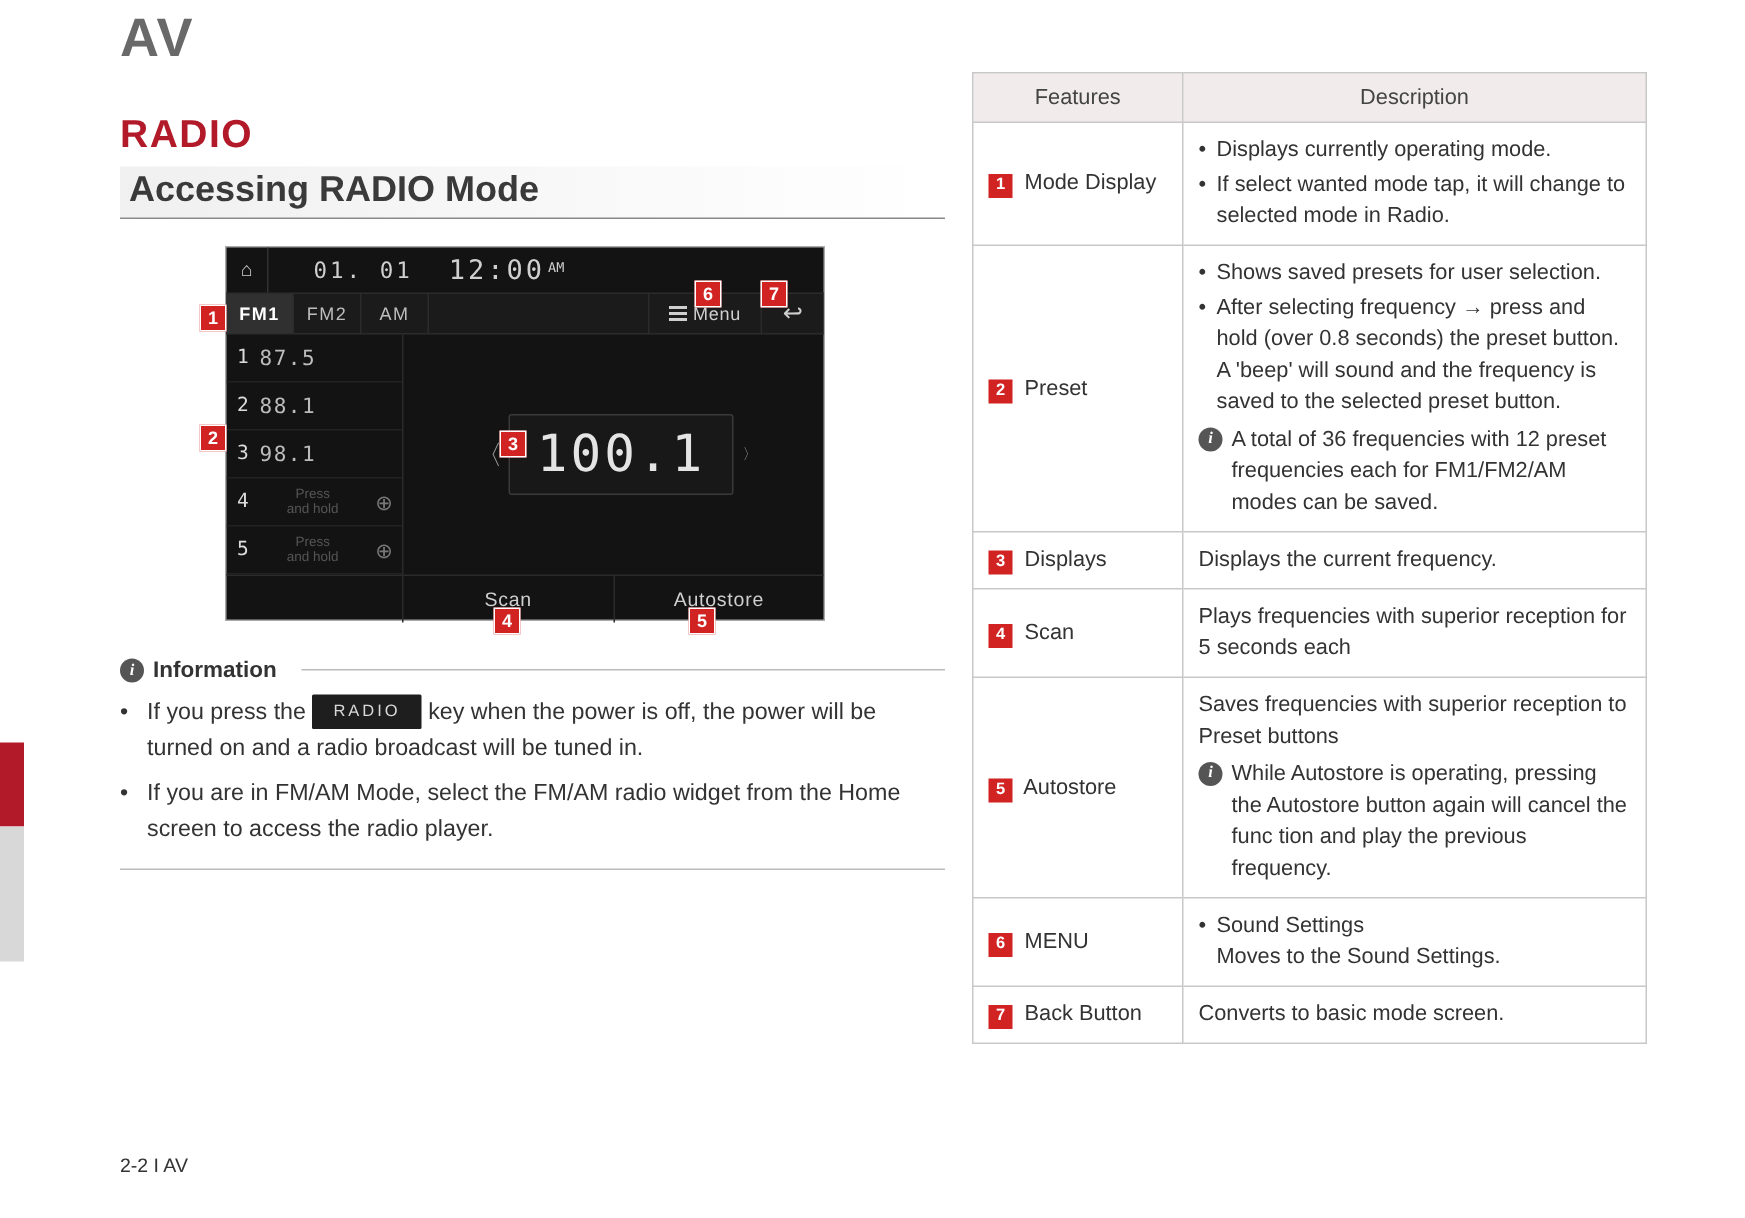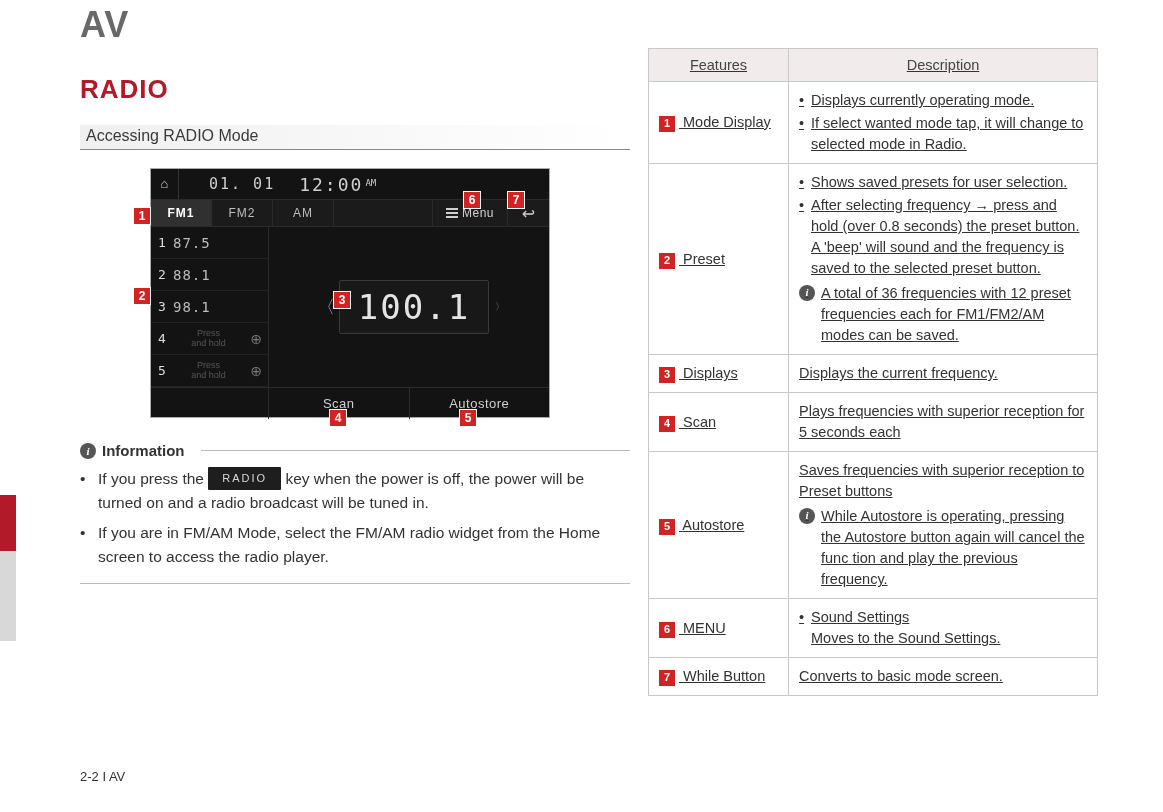--- a/index.html
+++ b/index.html
@@ -17,24 +17,24 @@
   }
   .av-title {
     font-size: 36px; font-weight: 600; color: #696969; letter-spacing: 1px;
     margin-top: 4px;
   }
   .radio-title {
     font-size: 26px; font-weight: 700; color: #b21a2a; letter-spacing: 1px;
     margin-top: 28px;
   }
   .section-subtitle {
-    font-size: 16px; font-weight: 400; color: #3a3a3a;
+    font-size: 24px; font-weight: 700; color: #3a3a3a;
     border-bottom: 1px solid #888;
     padding: 2px 0 4px 6px;
-    margin-top: 20px;
+    margin-top: 6px;
     background: linear-gradient(to right, #f0f0f0 0%, #ffffff 100%);
   }
   .body-text {
     font-size: 16.5px; color: #333; line-height: 1.7;
     margin-top: 8px;
   }
   .radio-key {
     display: inline-block; background: #1e1e1e; color: #d8d8d8;
     font-size: 11px; letter-spacing: 2px; padding: 3px 14px 3px 14px;
     border-radius: 1px; vertical-align: 2px;
@@ -57,21 +57,21 @@
     line-height: 30px; height: 30px;
   }
   .topbar-date { flex: 0 0 auto; padding: 0 24px 0 30px; letter-spacing: 2px; font-family: monospace; font-size: 15px; }
   .topbar-time { font-family: monospace; font-size: 18px; letter-spacing: 2px; display: flex; align-items: center; }
   .ampm { font-size: 9px; letter-spacing: 0; padding-bottom: 2px; padding-left: 2px; }
   .radio-band-row {
     height: 28px; display: flex; border-top: 1px solid #2b2b2b; border-bottom: 1px solid #2b2b2b;
     background: #1b1b1b;
   }
   .band-tab {
-    width: 61px; font-size: 12px; color: #bdbdbd; display: flex; align-items: center; justify-content: center;
+    width: 45px; font-size: 12px; color: #bdbdbd; display: flex; align-items: center; justify-content: center;
     border-right: 1px solid #2b2b2b; letter-spacing: 1px;
   }
   .band-tab.active { background: #303030; color: #fff; font-weight: 700; }
   .band-spacer { flex: 1; }
   .menu-btn {
     width: 75px; display: flex; align-items: center; justify-content: center;
     font-size: 12px; border-left: 1px solid #2b2b2b; color: #cfcfcf;
     gap: 4px; letter-spacing: 0.5px;
   }
   .menu-lines {
@@ -138,21 +138,21 @@
     font-size: 11px; align-items: center; justify-content: center;
     font-weight: 700;
   }
   .info-rule { flex: 1; border-top: 1px solid #bbb; margin-left: 10px; }
   .bullets { margin-top: 8px; }
   .bullet-row { display: flex; font-size: 15.5px; color: #333; line-height: 1.55; margin-bottom: 6px; }
   .bullet-dot { width: 18px; flex: 0 0 18px; }
   .bullet-text { flex: 1; }
   
   .feat-table {
-    width: 100%; border-collapse: collapse; font-size: 14.5px; color: #333; text-decoration: underline;
+    width: 100%; border-collapse: collapse; font-size: 14.5px; color: #333;
   }
   .feat-table th {
     background: #f1eceb; font-weight: 400; padding: 8px 8px; border: 1px solid #c8c8c8;
     color: #444;
   }
   .feat-table td {
     border: 1px solid #c8c8c8; padding: 8px 10px; vertical-align: top;
     line-height: 1.45;
   }
   .feat-cell-left { width: 140px; vertical-align: middle !important; }
@@ -380,21 +380,21 @@
                   <span class="ddot">•</span>
                   <span>Sound Settings</span>
                 </div>
             <div style="padding-left:12px;">Moves to the Sound Settings.</div>
           </div>
         </td>
       </tr>
       <tr>
         <td class="feat-cell-left">
           <span class="num-badge">7</span>
-          <span>While Button</span>
+          <span>Back Button</span>
         </td>
         <td>Converts to basic mode screen.</td>
       </tr>
     </tbody>
       </table>
   </div>
 
   <div class="page-footer">2-2 I AV</div>
 </div>
 

